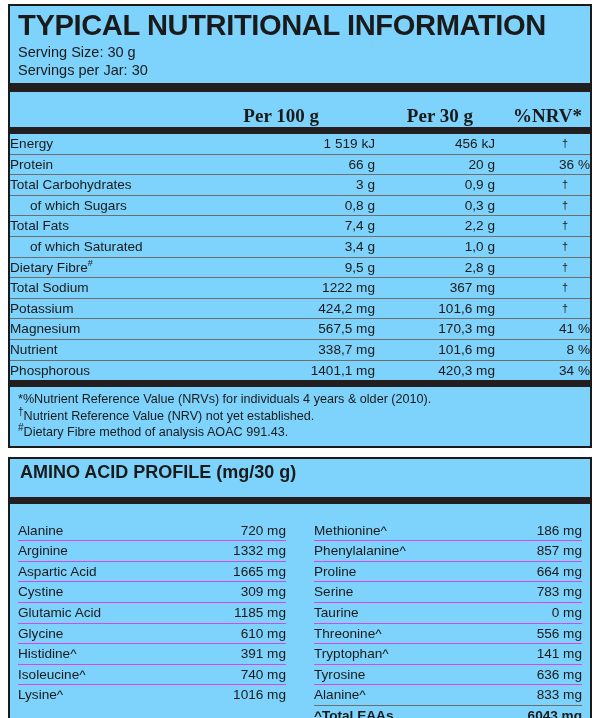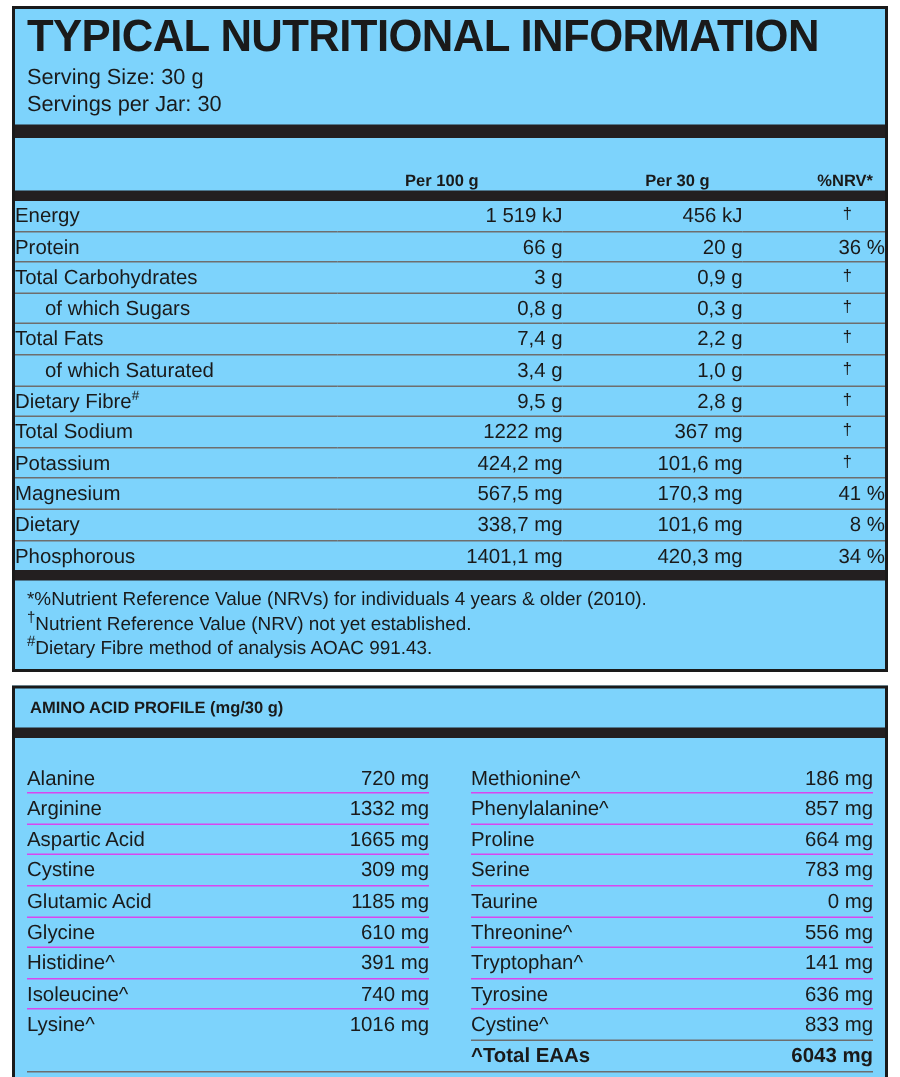--- a/index.html
+++ b/index.html
@@ -65,25 +65,26 @@
     border-collapse: collapse;
     table-layout: fixed;
     font-size: 13.5px;
   }
   table.nutri th, table.nutri td {
     padding: 0;
     vertical-align: bottom;
   }
   .hdr-row th {
     font-weight: bold;
-    font-size: 11px;
+    font-size: 19px;
     text-align: right;
     padding: 3px 0 3px 0;
     height: 35px;
     white-space: nowrap;
+    font-family: Liberation Serif, serif;
   }
   .col-name  { width: 215px; }
   .col-p100  { width: 150px; }
   .col-p30   { width: 120px; }
   .col-nrv   { width: 95px; }
 
   .hdr-row th.th-name { text-align: left; }
   .hdr-row th.th-p100 { padding-right: 56px; }
   .hdr-row th.th-p30  { padding-right: 22px; }
   .hdr-row th.th-nrv  { padding-right: 8px; }
@@ -113,22 +114,22 @@
     font-size: 12.6px;
     line-height: 16.5px;
     white-space: nowrap;
   }
   .fn-mark { font-size: 12.6px; }
   .fn-mark.small { font-size: 10px; vertical-align: super; line-height: 0; }
 
   
   .aa-title {
     font-weight: bold;
-    font-size: 11px;
-    padding: 5px 8px 5px 10px;
+    font-size: 18px;
+    padding: 5px 8px 17px 10px;
     line-height: 16px;
   }
   .aa-body {
     display: flex;
     padding: 17px 8px 0 8px;
     box-sizing: border-box;
   }
   .aa-col { width: 50%; box-sizing: border-box; }
   .aa-col.left  { padding-right: 14px; }
   .aa-col.right { padding-left: 14px; }
@@ -258,21 +259,21 @@
             <td class="c-p30">101,6 mg</td>
             <td class="c-nrv dagger">†</td>
           </tr>
           <tr class="data-row">
             <td class="c-name">Magnesium</td>
             <td class="c-p100">567,5 mg</td>
             <td class="c-p30">170,3 mg</td>
             <td class="c-nrv">41 %</td>
           </tr>
           <tr class="data-row">
-            <td class="c-name">Dietary</td>
+            <td class="c-name">Nutrient</td>
             <td class="c-p100">338,7 mg</td>
             <td class="c-p30">101,6 mg</td>
             <td class="c-nrv">8 %</td>
           </tr>
           <tr class="data-row">
             <td class="c-name">Phosphorous</td>
             <td class="c-p100">1401,1 mg</td>
             <td class="c-p30">420,3 mg</td>
             <td class="c-nrv">34 %</td>
           </tr>
@@ -371,21 +372,21 @@
               </tr>
               <tr>
                 <td class="aa-name">Tryptophan^</td>
                 <td class="aa-val">141 mg</td>
               </tr>
               <tr>
                 <td class="aa-name">Tyrosine</td>
                 <td class="aa-val">636 mg</td>
               </tr>
               <tr>
-                <td class="aa-name">Cystine^</td>
+                <td class="aa-name">Alanine^</td>
                 <td class="aa-val">833 mg</td>
               </tr>
               <tr class="total">
                 <td class="aa-name">^Total EAAs</td>
                 <td class="aa-val">6043 mg</td>
               </tr>
             </tbody>
         </table>
       </div>
     </div>

